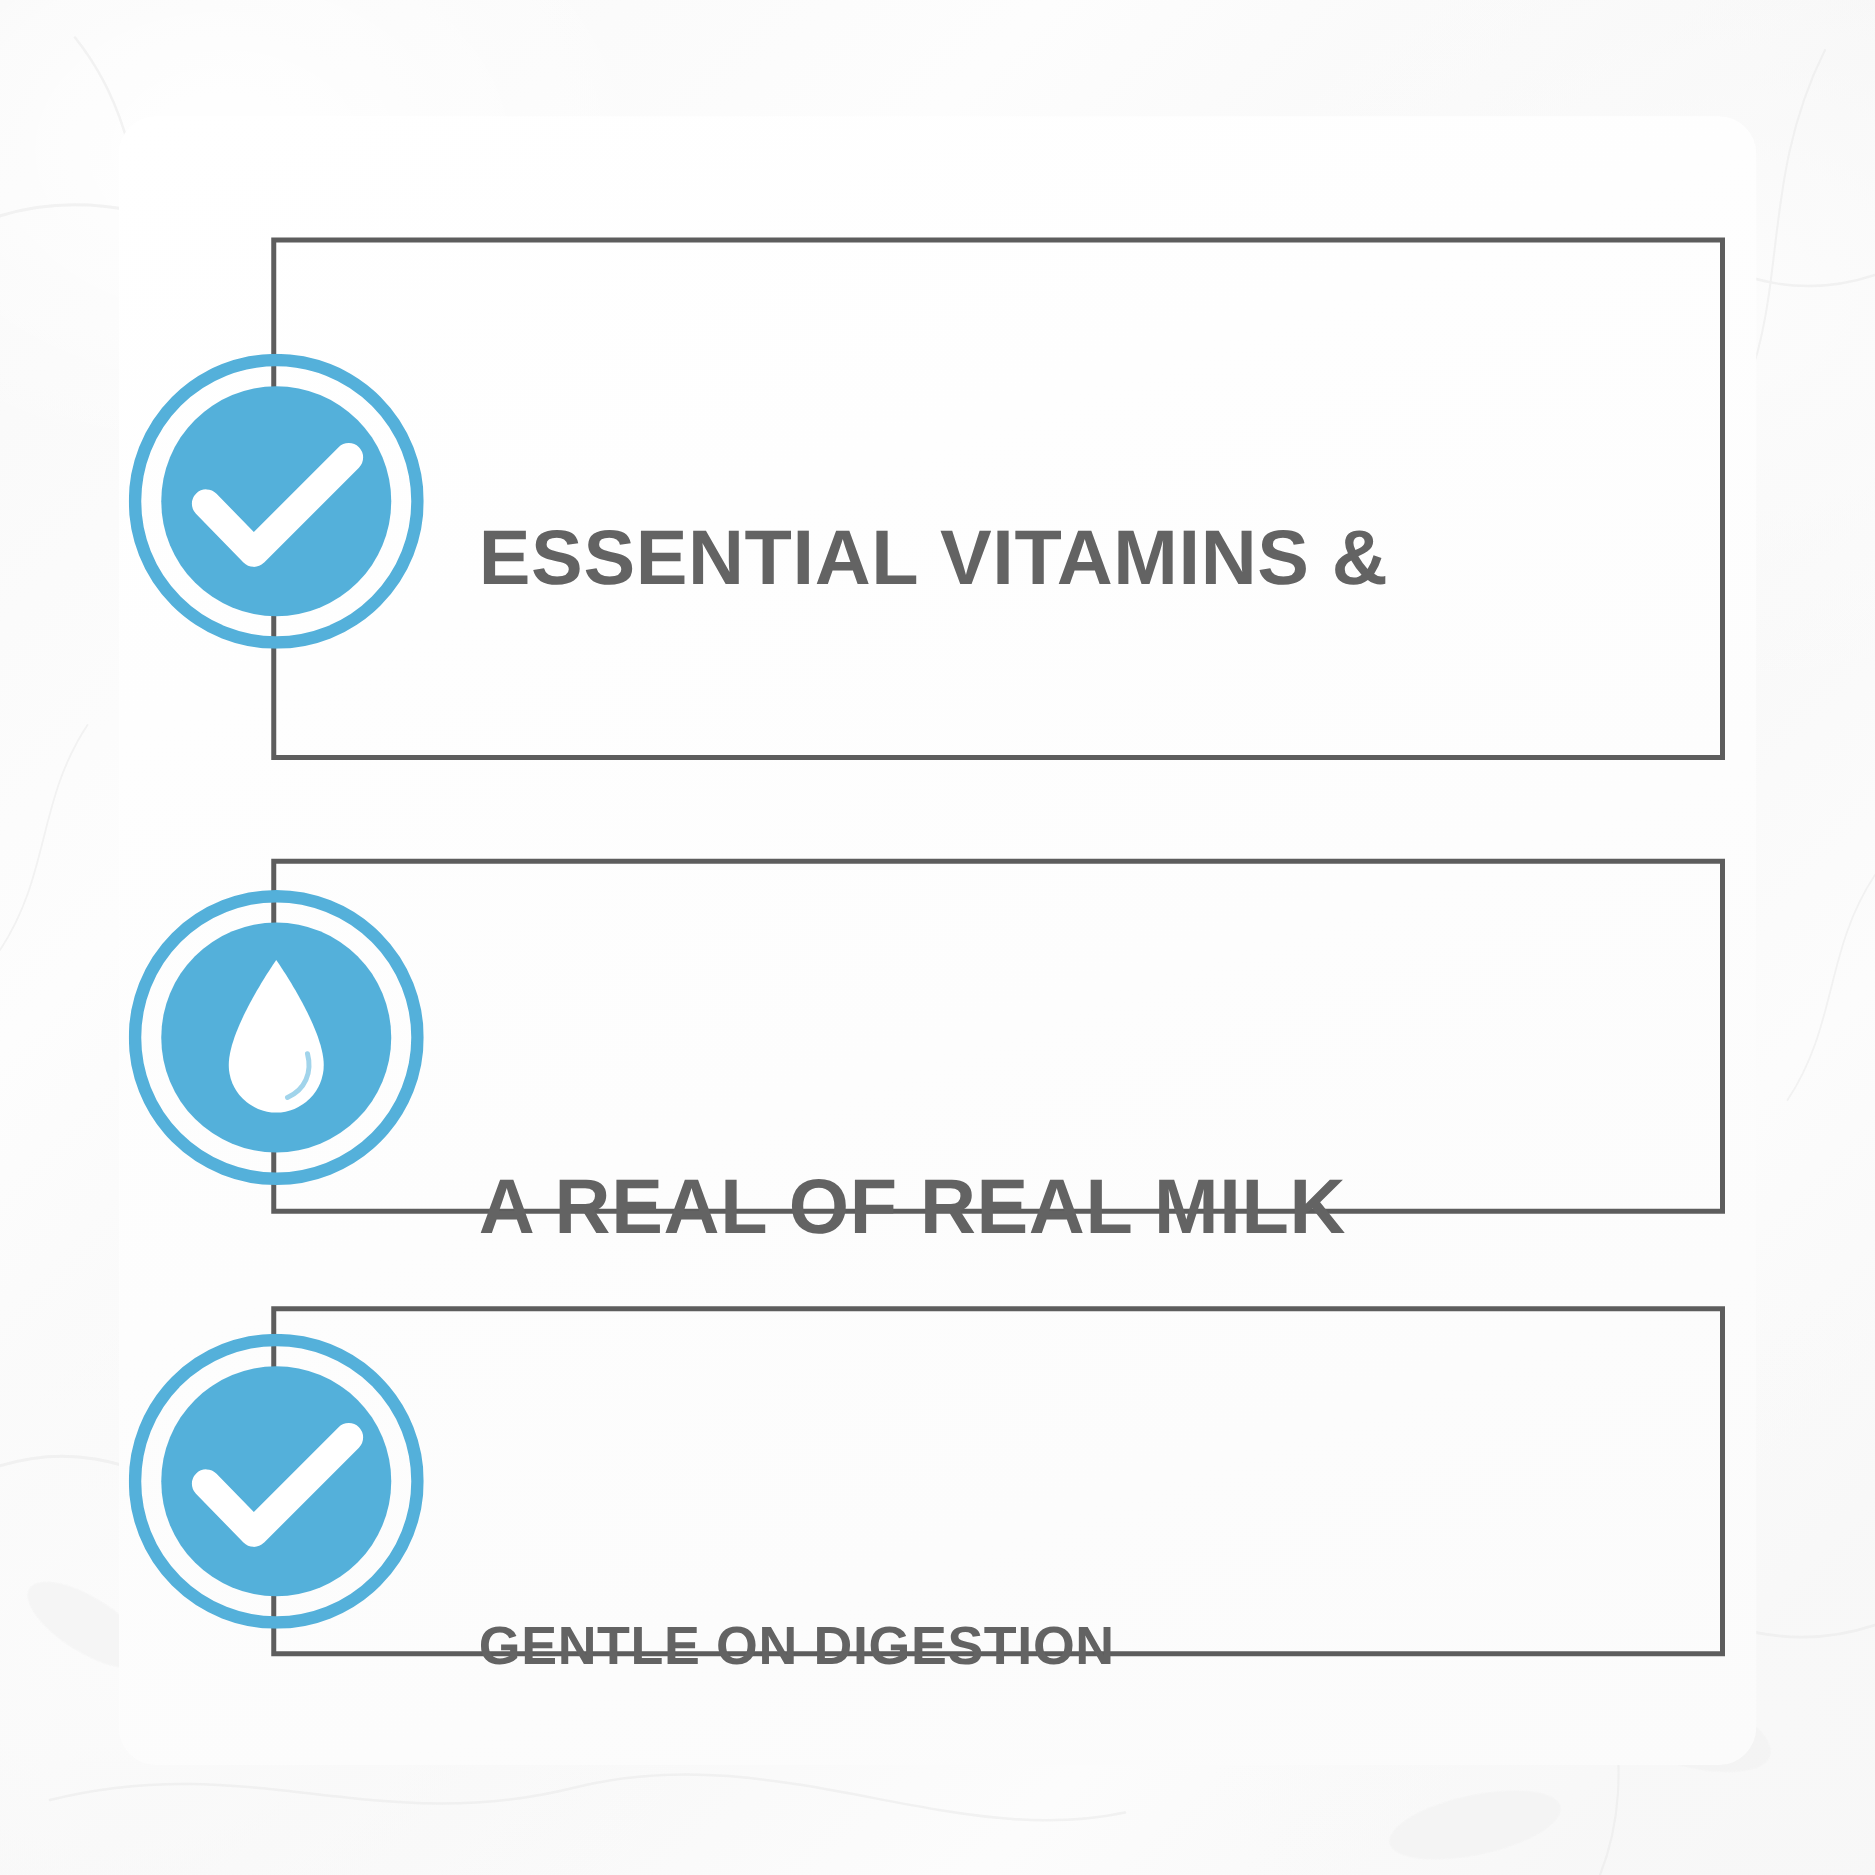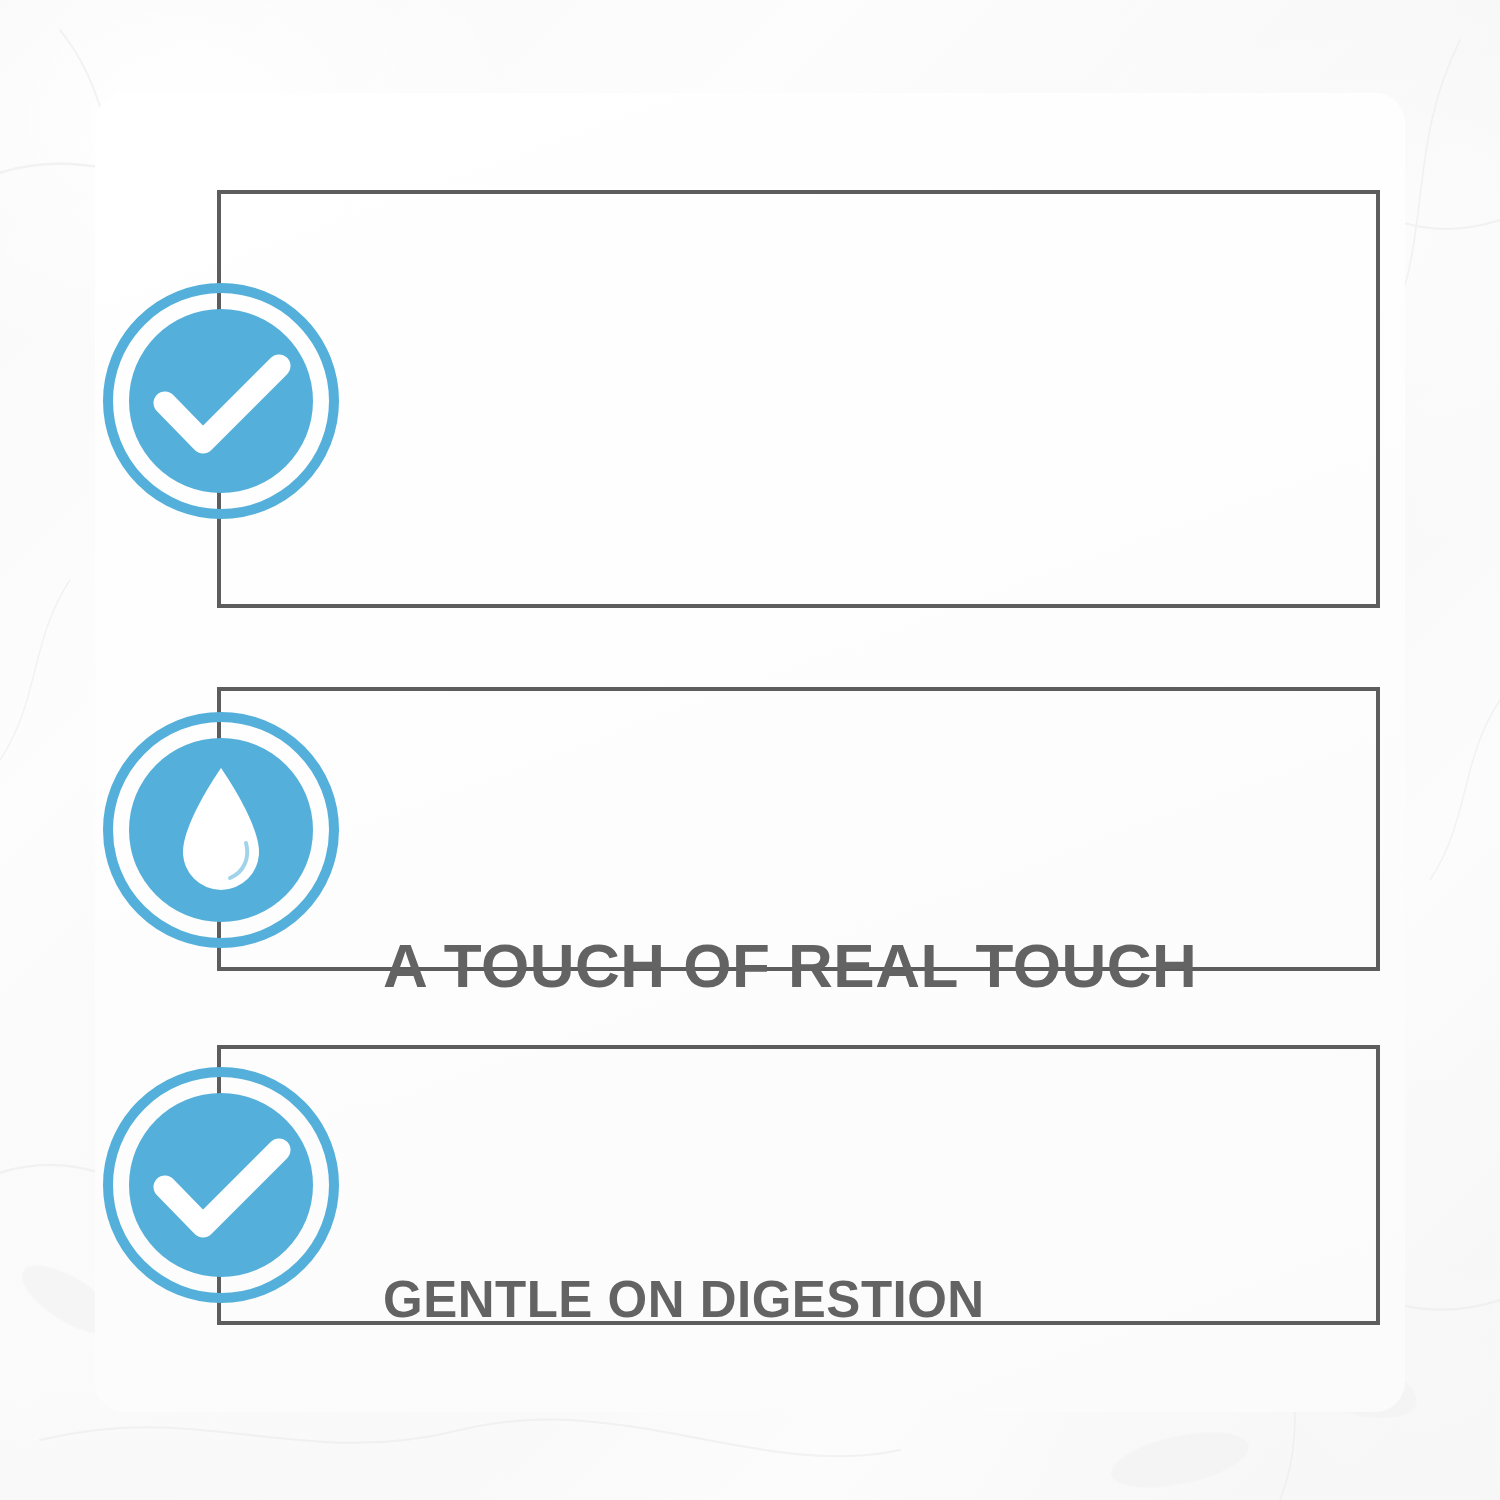--- a/index.html
+++ b/index.html
@@ -84,21 +84,21 @@
   #text-1  { left: 383px; top: 272px;  width: 940px;  font-size: 62px; }
 
   
   #box-2   { left: 217px; top: 687px;  width: 1163px; height: 284px; }
   #icon-2  { left: 103px; top: 712px;  width: 236px;  height: 236px; }
   #text-2  { left: 383px; top: 791px;  width: 940px;  font-size: 62px; }
 
   
   #box-3   { left: 217px; top: 1045px; width: 1163px; height: 280px; }
   #icon-3  { left: 103px; top: 1067px; width: 236px;  height: 236px; }
-  #text-3  { left: 383px; top: 1156px; width: 940px;  font-size: 51px; }
+  #text-3  { left: 383px; top: 1196px; width: 940px;  font-size: 43px; }
 
   .txt-line { display: block; }
 </style>
 </head>
 <body>
 
 <div id="stage">
 
   <div class="marble-base"></div>
   <div class="marble-veins">
@@ -132,20 +132,23 @@
 
     <div class="icon-badge" id="icon-1">
       <svg viewBox="0 0 236 236">
         <circle cx="118" cy="118" r="113" fill="none" stroke="#54B0DA" stroke-width="10"></circle>
         <circle cx="118" cy="118" r="92" fill="#54B0DA"></circle>
         <path d="M62 120 L100 159 L176 83" fill="none" stroke="#ffffff" stroke-width="23" stroke-linecap="round" stroke-linejoin="round"></path>
       </svg>
     </div>
 
     <div class="feature-text" id="text-1">
+      <span class="txt-line">
+        <span class="w-bold">ESSENTIAL VITAMINS &amp;</span>
+      </span>
     </div>
   </div>
 
   <div class="row">
 
     <div class="feature-box" id="box-2"></div>
 
     <div class="icon-badge" id="icon-2">
       <svg viewBox="0 0 236 236">
         <circle cx="118" cy="118" r="113" fill="none" stroke="#54B0DA" stroke-width="10"></circle>
@@ -153,21 +156,21 @@
         <path d="M118 56
                  C 118 56, 156 110, 156 140
                  A 38 38 0 0 1 80 140
                  C 80 110, 118 56, 118 56 Z" fill="#ffffff"></path>
         <path d="M143 131 C 147 146, 141 160, 127 166" fill="none" stroke="#54B0DA" stroke-width="4" stroke-linecap="round" opacity=".55"></path>
       </svg>
     </div>
 
     <div class="feature-text" id="text-2">
       <span class="txt-line">
-        <span class="w-bold">A TOUCH OF REAL TOUCH</span>
+        <span class="w-bold">A REAL OF REAL MILK</span>
       </span>
     </div>
   </div>
 
   <div class="row">
 
     <div class="feature-box" id="box-3"></div>
 
     <div class="icon-badge" id="icon-3">
       <svg viewBox="0 0 236 236">

